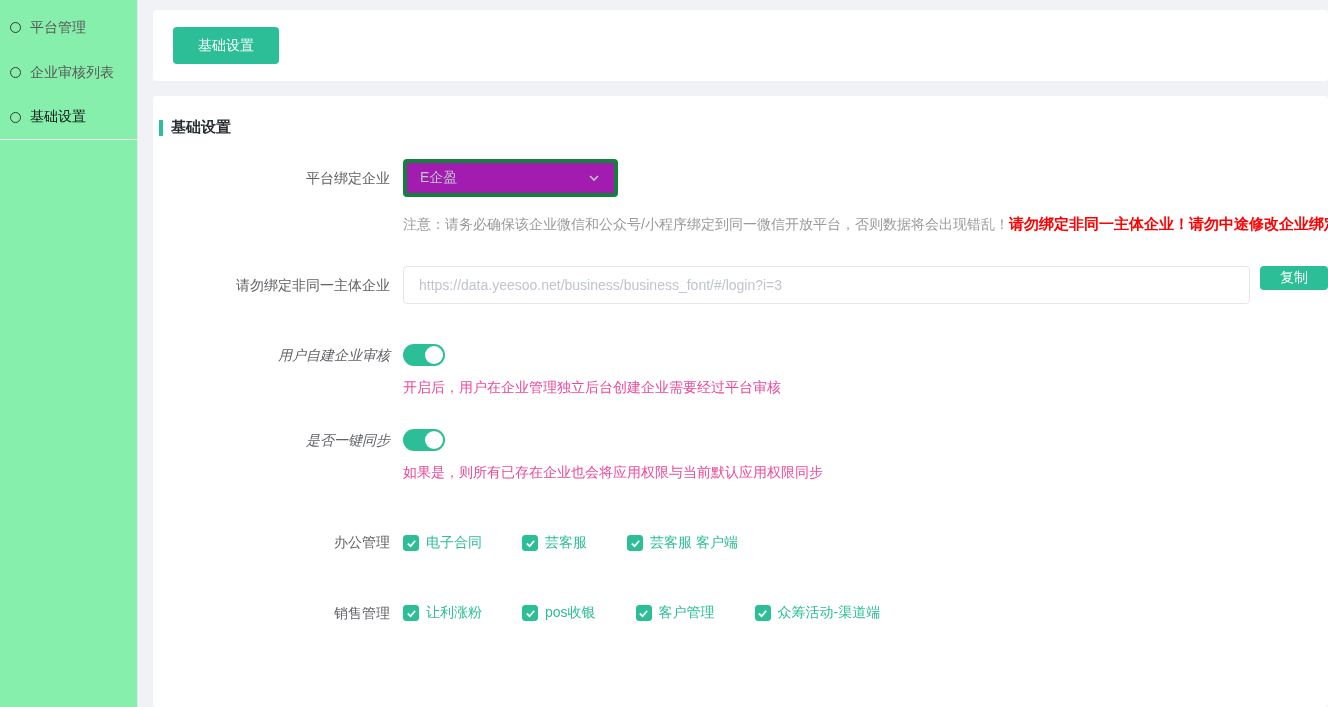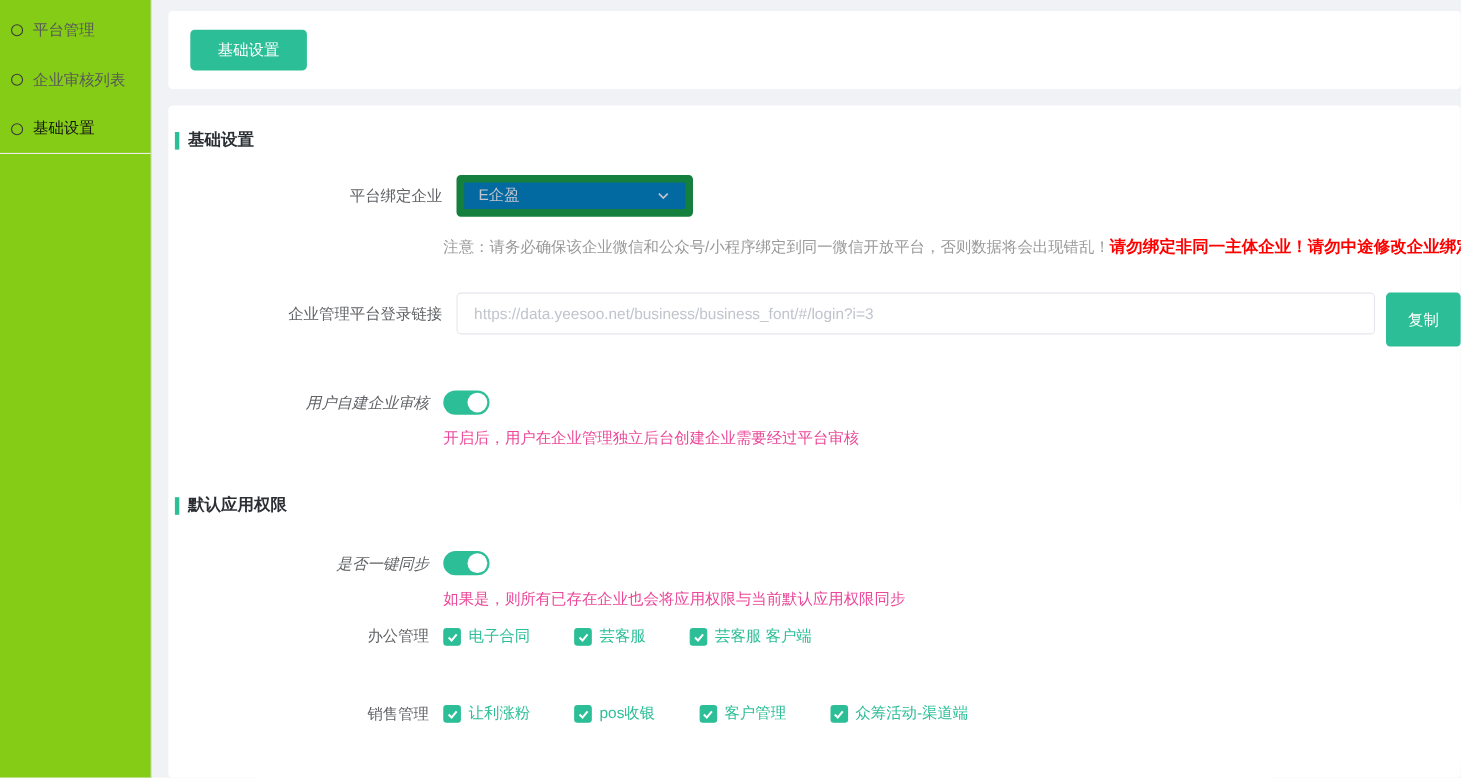--- a/index.html
+++ b/index.html
@@ -7,21 +7,21 @@
   body {
     font-family:"Liberation Sans","DejaVu Sans",sans-serif;
     background:#f0f2f5;
     position:relative;
     color:#303133;
   }
 
   
   .sidebar {
     position:absolute; left:0; top:0; bottom:0; width:138px;
-    background:#84cc16; border-right:1px solid #e8e8e8; padding-top:5px; z-index:2;
+    background:#86efac; border-right:1px solid #e8e8e8; padding-top:5px; z-index:2;
   }
   .side-item {
     height:45px; display:flex; align-items:center; gap:9px;
     padding-left:10px; font-size:14px; color:#595959; cursor:pointer;
   }
   .side-item .ring {
     width:11px; height:11px; border:1.6px solid #3a3a3a; border-radius:50%; flex:none;
   }
   .side-item.active { color:#141414; border-bottom:1px solid #ececec; }
 
@@ -43,44 +43,44 @@
 
   .sec-head { display:flex; align-items:center; gap:8px; margin-left:6px; }
   .sec-bar { width:4px; height:16px; background:#2cbe96; flex:none; }
   .sec-title { font-size:15px; font-weight:bold; color:#2b2f33; }
 
   .row { display:flex; align-items:flex-start; }
   .row-label {
     width:250px; flex:none; text-align:right; padding-right:13px;
     font-size:14px; color:#606266;
   }
-  .lh38 { line-height:38px;margin-left:12px; }
+  .lh38 { line-height:38px; }
   .lh22 { line-height:22px;font-style:italic; }
   .lh17 { line-height:17px; }
 
   
   .select {
-    width:215px; height:38px; background:#0369a1; border:7px solid #15803d;
+    width:215px; height:38px; background:#a21caf; border:4px solid #15803d;
     border-radius:4px; display:flex; align-items:center; justify-content:space-between;
     padding:0 13px; font-size:14px; color:#bfc5ce; cursor:not-allowed;
   }
   .chev { width:14px; height:14px; flex:none; }
 
   .note-line {
     margin:18px 0 0 250px; font-size:14px; color:#9a9a9a; white-space:nowrap;
   }
   .note-red { color:#ff0000; font-weight:bold; font-size:15px; }
 
   
   .link-input {
     width:932px; height:38px; border:1px solid #e3e6ed; border-radius:4px;
     padding:0 15px; font-size:14px; color:#c0c4cc; background:#fff; outline:none;
     font-family:inherit;
   }
-  .btn-copy { margin-left:10px; width:68px; height:49px; padding:0; flex:none; }
+  .btn-copy { margin-left:10px; width:68px; height:24px; padding:0; flex:none; }
 
   
   .switch {
     width:42px; height:22px; border-radius:11px; background:#dcdfe6;
     position:relative; cursor:pointer; flex:none;
   }
   .switch .knob {
     position:absolute; top:2px; left:2px; width:18px; height:18px;
     border-radius:50%; background:#fff;
   }
@@ -100,21 +100,21 @@
   .cb-label { margin-left:7px; font-size:14px; color:#34373b; }
   .cb.checked .cb-box { background:#2cbe96; border-color:#2cbe96; }
   .cb.checked .cb-box svg { display:block; }
   .cb.checked .cb-label { color:#2cbe96; }
 
   
   .mt22 { margin-top:22px; }
   .mt32 { margin-top:32px; }
   .mt40 { margin-top:40px; }
   .mt42 { margin-top:42px; }
-  .mt36 { margin-top:16px; }
+  .mt36 { margin-top:52px; }
   .mt52 { margin-top:52px;align-items:center; }
 </style>
 </head>
 <body>
 
 <nav class="sidebar">
   <div class="side-item">
     <span class="ring"></span>
     <span>平台管理</span>
   </div>
@@ -147,37 +147,33 @@
         <span>E企盈</span>
         <svg class="chev" viewBox="0 0 14 14">
           <polyline points="3,5 7,9 11,5" fill="none" stroke="#c0c4cc" stroke-width="1.6"></polyline>
         </svg>
       </div>
     </div>
 
     <div class="note-line"><span>注意：请务必确保该企业微信和公众号/小程序绑定到同一微信开放平台，否则数据将会出现错乱！</span><span class="note-red">请勿绑定非同一主体企业！请勿中途修改企业绑定！</span></div>
 
     <div class="row mt32">
-      <div class="row-label lh38">企业管理平台登录链接</div>
+      <div class="row-label lh38">请勿绑定非同一主体企业</div>
       <input class="link-input" type="text" value="https://data.yeesoo.net/business/business_font/#/login?i=3" style="">
       <button class="btn btn-copy">复制</button>
     </div>
 
     <div class="row mt40">
       <div class="row-label lh22">用户自建企业审核</div>
       <div class="switch checked on">
         <span class="knob"></span>
       </div>
     </div>
     <div class="help">开启后，用户在企业管理独立后台创建企业需要经过平台审核</div>
 
-    <div class="sec-head mt42">
-      <span class="sec-bar"></span>
-      <span class="sec-title">默认应用权限</span>
-    </div>
 
     <div class="row mt32">
       <div class="row-label lh22">是否一键同步</div>
       <div class="switch checked on">
         <span class="knob"></span>
       </div>
     </div>
     <div class="help">如果是，则所有已存在企业也会将应用权限与当前默认应用权限同步</div>
 
     <div class="row mt36">

